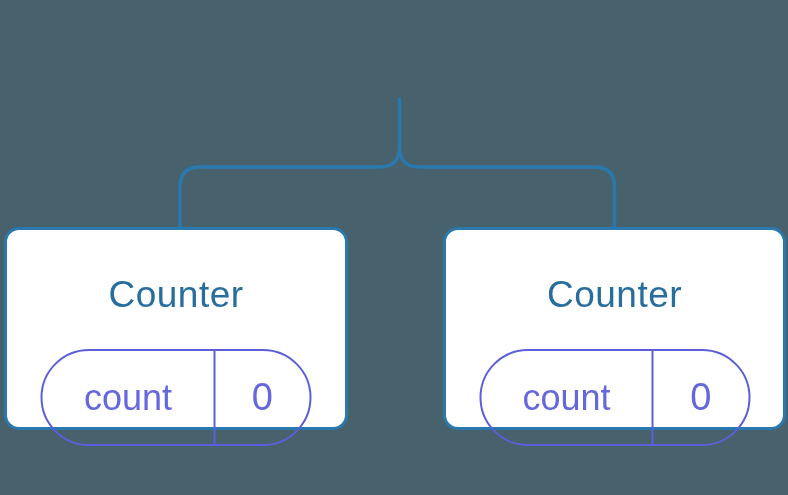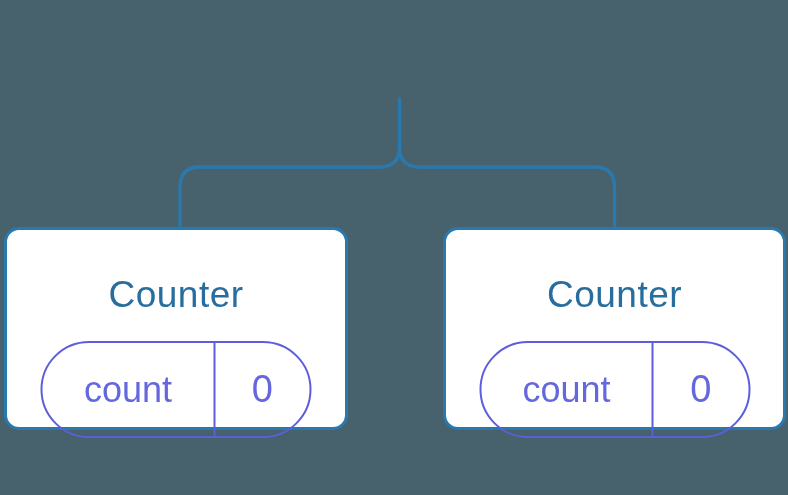--- a/index.html
+++ b/index.html
@@ -63,21 +63,21 @@
     top: 44px;
     left: 0;
     width: 100%;
     text-align: center;
     font-size: 37px;
     color: var(--node-text, #276E9E);
     letter-spacing: 0.5px;
   }
   .pill {
     position: absolute;
-    top: 111px;
+    top: 119px;
     left: 50%;
     transform: translateX(-50%);
     width: 271px;
     height: 97px;
     border: 2px solid var(--state-stroke, #5C5EDA);
     border-radius: 50px;
     box-sizing: border-box;
     display: flex;
     align-items: stretch;
     overflow: hidden;

